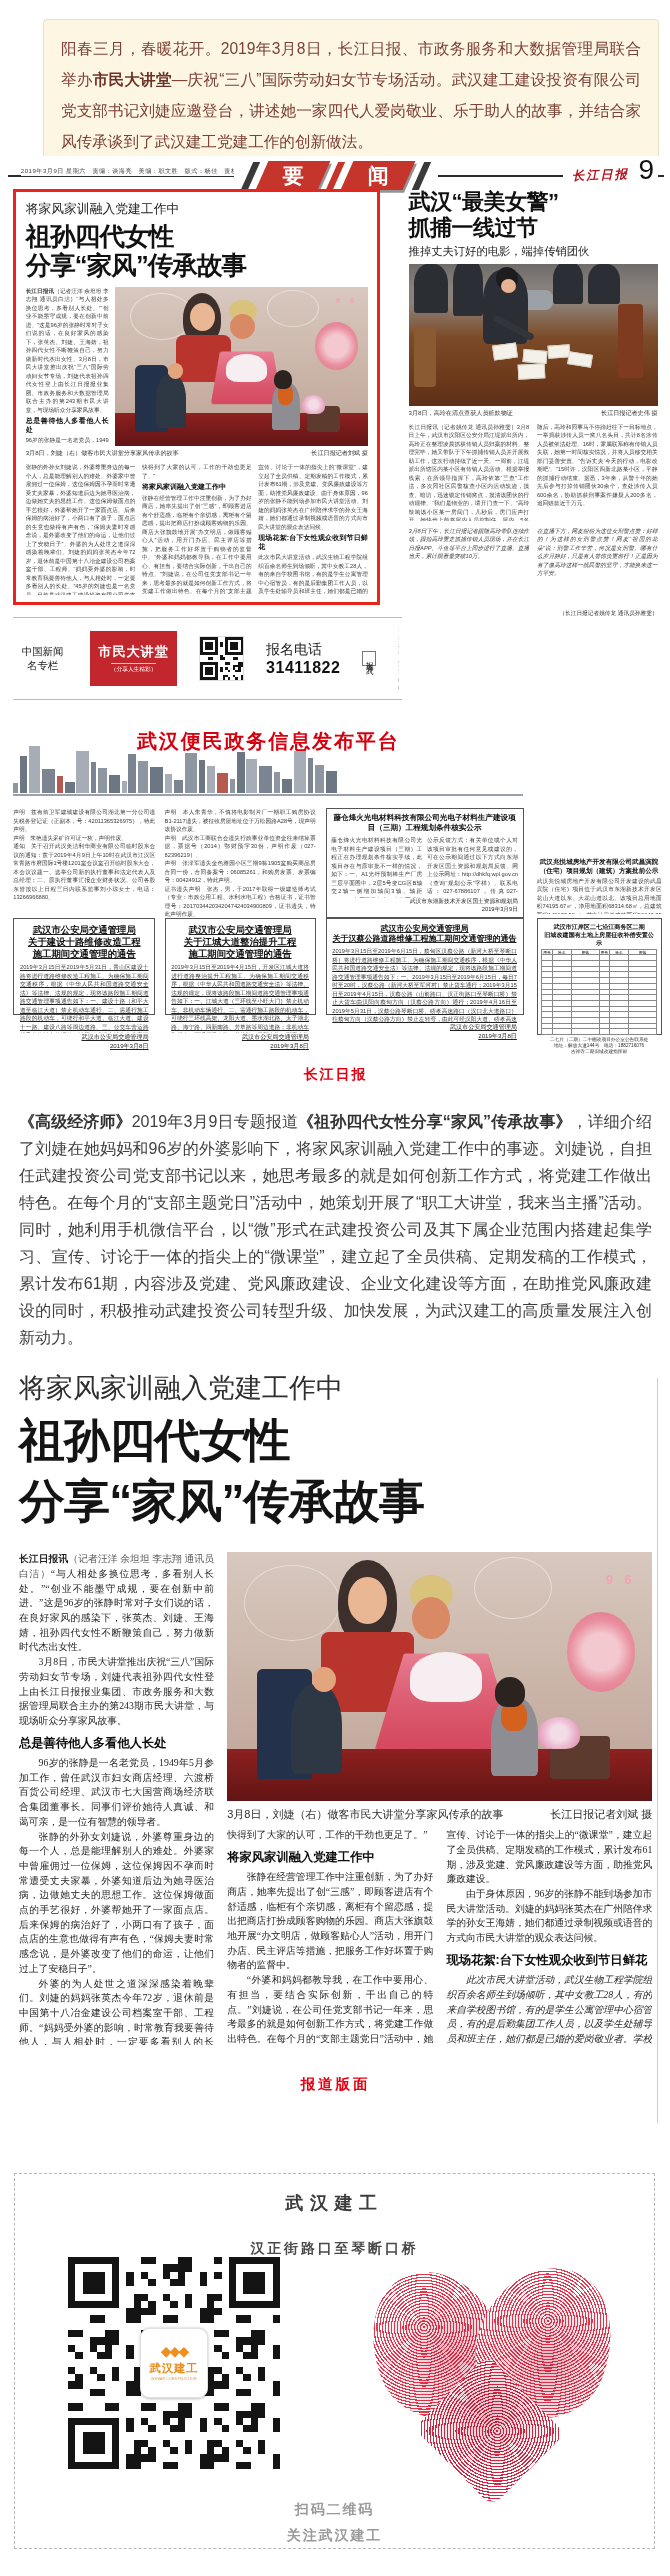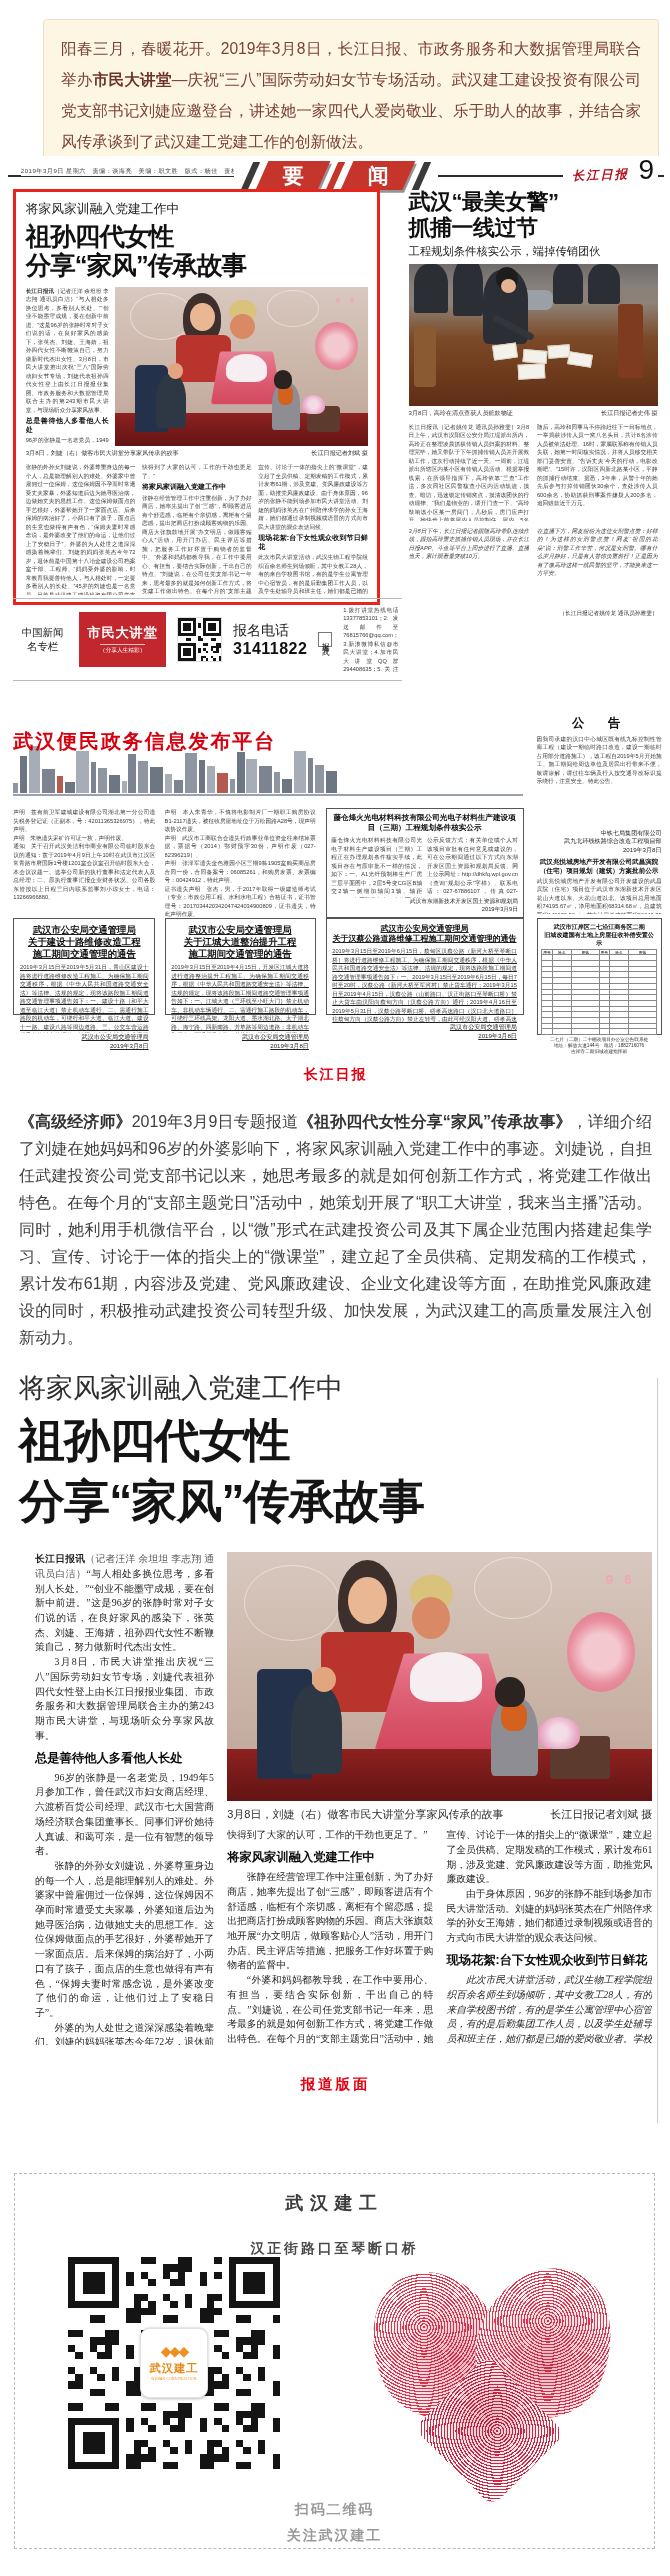--- a/index.html
+++ b/index.html
@@ -52,36 +52,36 @@
   .rs-cols>div{flex:1;overflow:hidden;}
   .link-box{margin-top:5.7px;}
   .link-tag{font-size:7.6px;color:#333;font-weight:bold;display:inline-block;margin-right:7.6px;vertical-align:top;}
   .link-l1{font-size:11px;font-weight:bold;color:#1a1a1a;display:inline-block;}
   .link-l2{font-size:15px;font-weight:900;color:#111;margin:3.8px 0 0 26.5px;letter-spacing:-0.5px;}
   .it-cols{display:flex;gap:7.6px;margin-top:5.7px;height:81px;overflow:hidden;font-style:italic;}
   .it-cols>div{flex:1;overflow:hidden;}
   .rs-sign{font-size:5.7px;color:#333;text-align:right;margin-top:1.9px;}
 
   
-  .promo{left:5.7px;top:442px;width:389px;height:83px;border-top:0.9px solid #bbb;border-bottom:0.9px solid #bbb;
-    display:flex;align-items:center;gap:11px;box-sizing:border-box;padding:5.7px 3.8px;}
+  .promo{left:5.7px;top:461px;width:389px;height:83px;border-top:0.9px solid #bbb;border-bottom:0.9px solid #bbb;
+    display:flex;align-items:center;gap:22px;box-sizing:border-box;padding:5.7px 3.8px;}
   .promo-col{font-size:10.4px;line-height:14px;text-align:center;color:#222;width:51px;}
   .promo-brand{width:87px;height:55px;background:#c1272d;color:#fff;display:flex;flex-direction:column;
     align-items:center;justify-content:center;flex:none;}
   .promo-brand .b1{font-size:13.2px;font-weight:bold;letter-spacing:0.9px;}
   .promo-brand .b2{font-size:5.7px;margin-top:2.8px;border-top:0.9px solid rgba(255,255,255,.7);padding-top:1.9px;}
   .promo-qr{width:43px;height:43px;flex:none;background:#fff;border:0.9px solid #ddd;}
   .promo-phone .p1{font-size:14px;color:#222;}
   .promo-phone .p2{font-size:16px;font-weight:bold;color:#111;letter-spacing:0.5px;}
   .promo-way{writing-mode:vertical-rl;font-size:7.6px;letter-spacing:1.9px;border:0.9px solid #777;padding:2.8px 0.9px;color:#222;flex:none;}
   .promo-ways{flex:1;height:68px;overflow:hidden;}
 
   
   .np-bannerbox{left:5.7px;top:559px;width:510px;height:87px;}
-  .np-banner-title{position:absolute;left:0;right:0;top:13.2px;text-align:left;color:#d6000f;
+  .np-banner-title{position:absolute;left:0;right:0;top:13.2px;text-align:center;color:#d6000f;
     font-size:20px;font-weight:900;letter-spacing:1.9px;z-index:2;}
   .skyline{position:absolute;left:0;right:0;bottom:9.4px;height:49px;display:flex;align-items:flex-end;z-index:1;}
   .sky-base{position:absolute;left:0;right:0;bottom:5.7px;height:1.9px;background:#9aa1aa;z-index:1;}
   .gonggao{left:529px;top:559px;width:125px;height:137px;}
   .gg-title{font-size:12.3px;font-weight:bold;text-align:center;letter-spacing:5.7px;color:#111;}
   .gg-sign{font-size:6.1px;text-align:right;color:#222;line-height:8.5px;margin-top:2.8px;}
   .sm-colA{left:5.7px;top:652px;width:142px;height:110px;}
   .sm-colB{left:157px;top:652px;width:151px;height:110px;}
   .fj-box{left:318px;top:652px;width:198px;height:110px;border:0.9px solid #555;box-sizing:border-box;padding:3.8px 4.7px;}
   .fj-title{font-size:7.6px;font-weight:bold;text-align:center;line-height:10.4px;color:#111;}
@@ -141,21 +141,21 @@
   .summary{left:19px;top:1108px;width:633px;font-size:16px;line-height:27px;color:#3f3f3f;text-align:justify;}
   .summary b{color:#333;}
 
   
   .reprint{left:0;top:1361px;width:671px;}
   .rp-rule{position:absolute;right:13.2px;top:17px;width:0.9px;height:745px;background:#ccc;}
   .rp-kicker{margin:9.4px 0 0 19px;font-size:27px;color:#2e2e2e;}
   .rp-title{margin:7.6px 0 0 19px;font-size:46px;line-height:53px;font-weight:900;color:#141414;letter-spacing:-0.9px;}
   .rp-art{position:relative;margin:24.6px 19px 0;width:633px;height:493px;overflow:hidden;
     display:grid;grid-template-columns:195px 206px 206px;grid-template-rows:276px 217px;column-gap:13.2px;}
-  .rp-c1{grid-row:1/3;grid-column:1;overflow:hidden;margin-left:16px;}
+  .rp-c1{grid-row:1/3;grid-column:1;overflow:hidden;}
   .rp-photo-wrap{grid-row:1;grid-column:2/4;position:relative;}
   .rp-photo{position:relative;width:100%;height:249px;}
   .rp-capline{display:flex;justify-content:space-between;font-size:11px;color:#2e2e2e;margin-top:5.7px;}
   .rp-c2{grid-row:2;grid-column:2;overflow:hidden;}
   .rp-c3{grid-row:2;grid-column:3;overflow:hidden;}
   .rp-art p{margin:0;font-family:"Liberation Serif","DejaVu Serif",serif;font-size:9.8px;line-height:14.7px;
     color:#1f1f1f;text-align:justify;text-indent:2em;}
   .rp-art p.noind{text-indent:0;}
   .rp-art h4{margin:6.6px 0 3.8px;font-size:12.3px;color:#0e0e0e;font-family:"Liberation Sans","DejaVu Sans",sans-serif;}
   .rp-art .ital p{font-style:italic;}
@@ -270,21 +270,21 @@
           <span>宣传、讨论于一体的指尖上的“微课堂”，建立起了全员供稿、定期发稿的工作模式，累计发布61期，涉及党建、党风廉政建设等方面，助推党风廉政建设。</span><span>由于身体原因，96岁的张静不能到场参加市民大讲堂活动。刘婕的妈妈张英杰在广州陪伴求学的孙女王海婧，她们都通过录制视频或语音的方式向市民大讲堂的观众表达问候。</span>
           <div class="mini-h">现场花絮:台下女性观众收到节日鲜花</div>
           <span>此次市民大讲堂活动，武汉生物工程学院组织百余名师生到场倾听，其中女教工28人，有的来自学校图书馆，有的是学生公寓管理中心宿管员，有的是后勤集团工作人员，以及学生处辅导员和班主任，她们都是已婚的爱岗敬业者。学校为现场每位女士送上了一束鲜花，表达节日的问候和祝福。</span>
         </div>
       </div>
     </div>
 
     <div class="abs np-right">
       <div class="np-h2">武汉“最美女警”</div>
       <div class="np-h2">抓捕一线过节</div>
-      <div class="np-sub">工程规划条件核实公示，端掉传销团伙</div>
+      <div class="np-sub">推掉丈夫订好的电影，端掉传销团伙</div>
       <div class="pol-photo">
         <div class="polp">
           <div class="pol-fig" style="left:2%;top:0;width:14%;height:34%;"></div>
           <div class="pol-fig" style="left:18%;top:-4%;width:12%;height:40%;"></div>
           <div class="pol-fig" style="left:58%;top:-2%;width:12%;height:30%;"></div>
           <div class="pol-fig" style="left:72%;top:0;width:13%;height:28%;"></div>
           <div class="pol-sofa" style="left:40%;top:18%;width:18%;height:14%;"></div>
           <div class="pol-fig" style="left:30%;top:4%;width:18%;height:52%;border-radius:40% 40% 10% 10%;"></div>
           <div class="pol-head" style="left:35%;top:2%;width:9%;height:16%;"></div>
           <div class="pol-face" style="left:37%;top:10%;width:6%;height:10%;"></div>
@@ -655,29 +655,20 @@
           <div style="width: 13.2px; height: 27px; background: rgb(123, 132, 144); margin-right: 1.9px; flex: 0 0 auto;"></div>
           <div style="width: 6.6px; height: 21px; background: rgb(142, 151, 161); margin-right: 1.9px; flex: 0 0 auto;"></div>
           <div style="width: 9.4px; height: 14px; background: rgb(109, 118, 131); margin-right: 1.9px; flex: 0 0 auto;"></div>
           <div style="width: 12.3px; height: 42px; background: rgb(166, 173, 182); margin-right: 1.9px; flex: 0 0 auto;"></div>
           <div style="width: 5.7px; height: 35px; background: rgb(123, 132, 144); margin-right: 1.9px; flex: 0 0 auto;"></div>
           <div style="width: 8.5px; height: 28px; background: rgb(142, 151, 161); margin-right: 1.9px; flex: 0 0 auto;"></div>
           <div style="width: 11.3px; height: 22px; background: rgb(109, 118, 131); margin-right: 1.9px; flex: 0 0 auto;"></div>
         </div>
     </div>
 
-    <div class="abs gonggao">
-      <div class="gg-title">公　告</div>
-      <div class="tiny jt" style="margin-top:2.8px;height:91px;overflow:hidden;">因我司承建的汉口中心城区既有线九标控制性管廊工程（建设一期临时路口改造，建设一期临时占用部分道路施工），该工程自2019年5月开始施工。施工期间给周边单位及居民出行带来不便，敬请谅解，请过往车辆及行人按交通导改标识提示绕行，注意安全。特此公告。</div>
-      <div class="gg-sign">
-        <div>中铁七局集团有限公司</div>
-        <div>武九北环线铁路综合改造工程项目部</div>
-        <div>2019年3月8日</div>
-      </div>
-    </div>
 
     <div class="abs sm-colA tiny jt clip">
       <div>声明　兹有前卫军建城建设有限公司湖北第一分公司遗失税务登记证（正副本，号：42011365326975），特此声明。</div>
       <div>声明　朱艳遗失采矿许可证一枚，声明作废。</div>
       <div>通知　关于召开武汉美洁利华商业有限公司临时股东会议的通知：兹于2019年4月9日上午10时在武汉市江汉区常青路市府国际1号楼1201室会议室召开临时股东大会，本会议议题一、选举公司新的执行董事和法定代表人及总经理；二、原执行董事汇报企业财务状况。公司各股东皆按以上日程三日内联系监事刘小琼女士，电话：13266966880。</div>
     </div>
     <div class="abs sm-colB tiny jt clip">
       <div>声明　本人朱青华，不慎将电影制片厂一期职工购房协议B1-2117遗失，被征收房屋地址位于万松园路A28号，现声明该协议作废。</div>
       <div>声明　武汉市工商联合会遗失行政事业单位资金往来结算票据，票据号（2014）鄂财预字30份，声明作废（027-82396219）。</div>
       <div>声明　张泽军遗失金色雅园小区三期9栋1905室购买商品房合同一份，合同备案号：06085261，和购房发票、发票编号：00424912，特此声明。</div>

